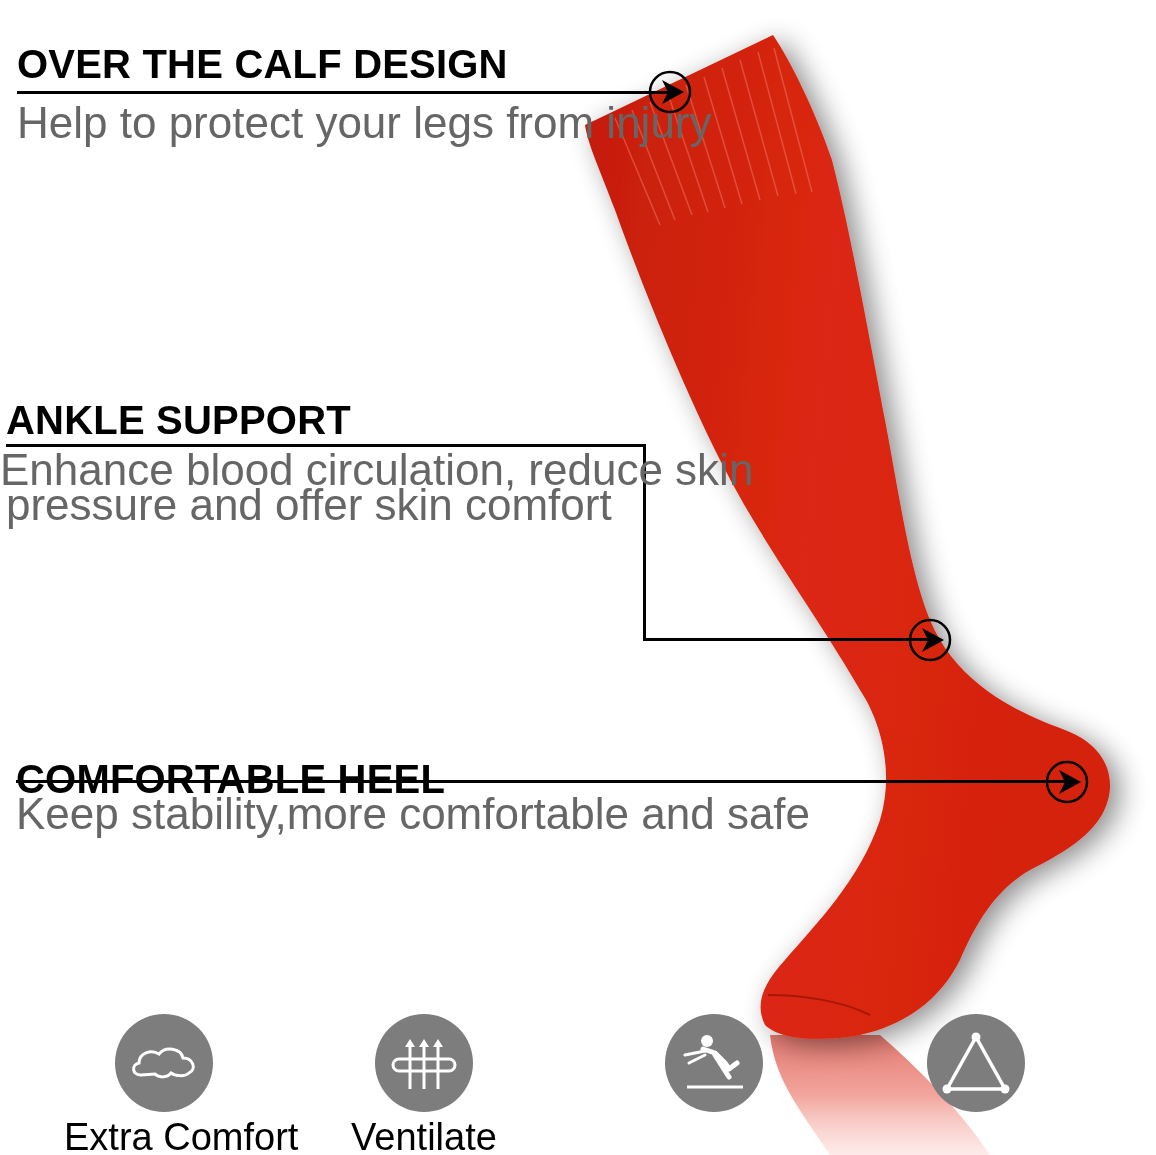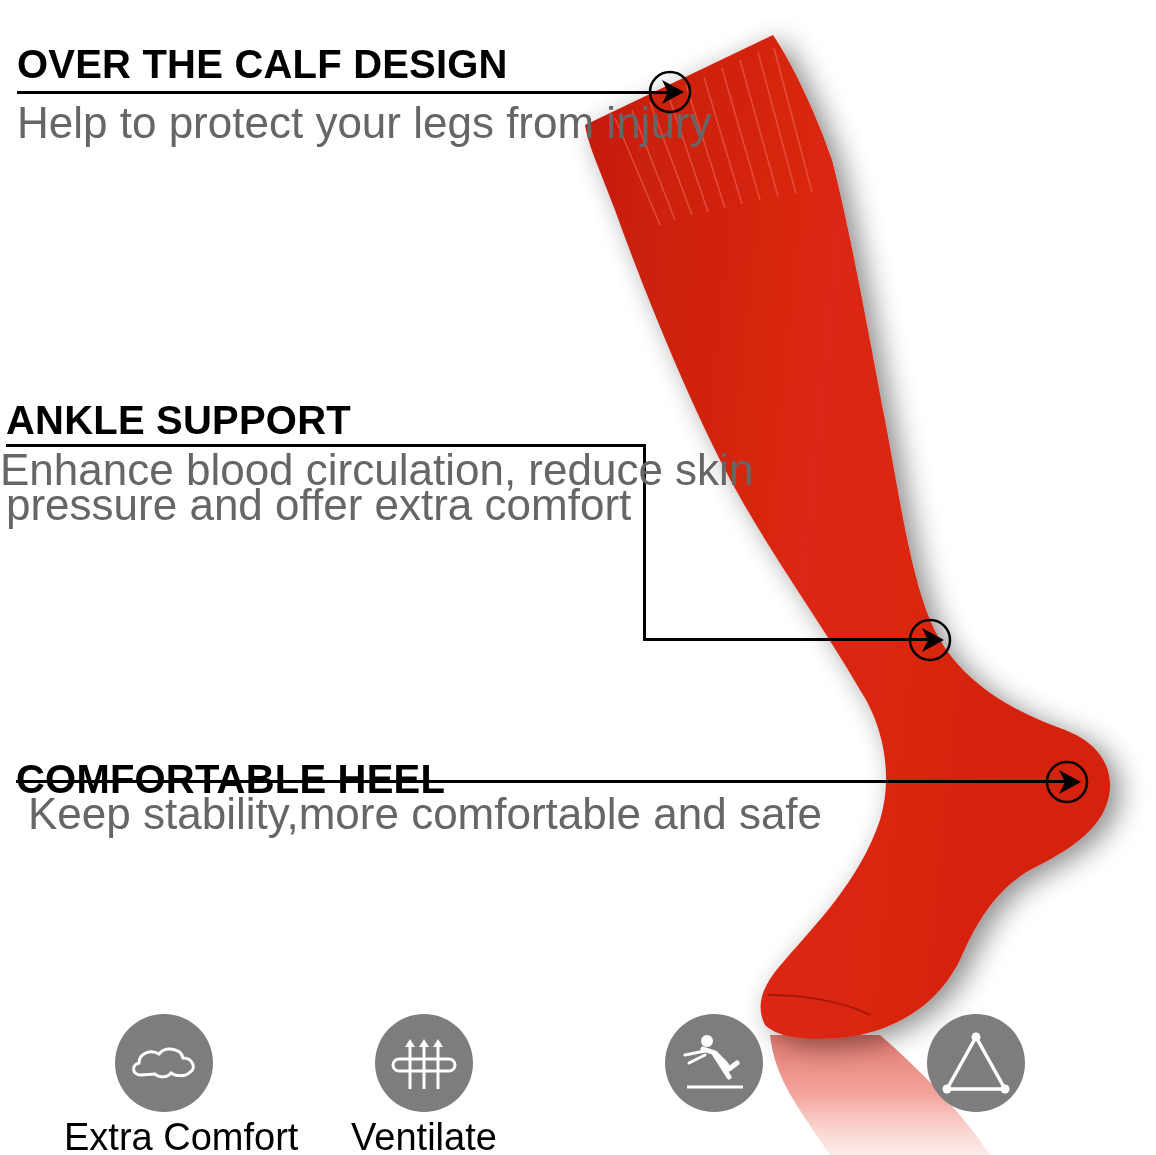--- a/index.html
+++ b/index.html
@@ -83,29 +83,29 @@
 <svg class="abs" style="left:648px;top:70px;" width="44" height="44" viewBox="0 0 44 44">
   <circle cx="22" cy="22" r="20" fill="none" stroke="#000" stroke-width="2.5"></circle>
   <path d="M14 10 L36 22 L14 34 L20 22 Z" fill="#000"></path>
 </svg>
 
 <div class="abs heading" style="left:6px;top:400px;">ANKLE SUPPORT</div>
 <div class="abs line" style="left:6px;top:444px;width:640px;height:3px;"></div>
 <div class="abs line" style="left:643px;top:444px;width:3px;height:197px;"></div>
 <div class="abs line" style="left:643px;top:638px;width:290px;height:3px;"></div>
 <div class="abs sub" style="left:0;top:447px;">Enhance blood circulation,  reduce skin</div>
-<div class="abs sub" style="left:6px;top:482px;">pressure and offer extra comfort</div>
+<div class="abs sub" style="left:6px;top:482px;">pressure and offer skin comfort</div>
 <svg class="abs" style="left:908px;top:618px;" width="44" height="44" viewBox="0 0 44 44">
   <circle cx="22" cy="22" r="20" fill="none" stroke="#000" stroke-width="2.5"></circle>
   <path d="M14 10 L36 22 L14 34 L20 22 Z" fill="#000"></path>
 </svg>
 
 <div class="abs heading" style="left:16px;top:734px;margin-top:25px;">COMFORTABLE HEEL</div>
 <div class="abs line" style="left:16px;top:780px;width:1060px;height:3px;"></div>
-<div class="abs sub" style="left:16px;top:791px;margin-left:12px;">Keep stability,more comfortable and safe</div>
+<div class="abs sub" style="left:16px;top:791px;">Keep stability,more comfortable and safe</div>
 <svg class="abs" style="left:1045px;top:760px;" width="44" height="44" viewBox="0 0 44 44">
   <circle cx="22" cy="22" r="20" fill="none" stroke="#000" stroke-width="2.5"></circle>
   <path d="M14 10 L36 22 L14 34 L20 22 Z" fill="#000"></path>
 </svg>
 
 <div class="feature" style="left:64px;top:1014px;width:200px;">
   <div class="circle">
     <svg width="70" height="40" viewBox="0 0 70 40">
       <path d="M12 32 C 3 32, 2 22, 10 20 C 10 10, 22 6, 30 11 C 36 3, 52 5, 54 15 C 64 15, 68 26, 60 30 C 56 34, 46 33, 42 30 C 38 35, 30 35, 26 31 Z" fill="none" stroke="#fff" stroke-width="3"></path>
     </svg>

